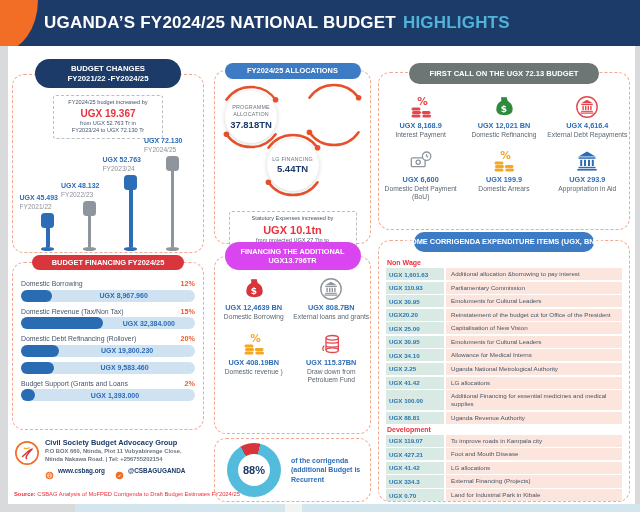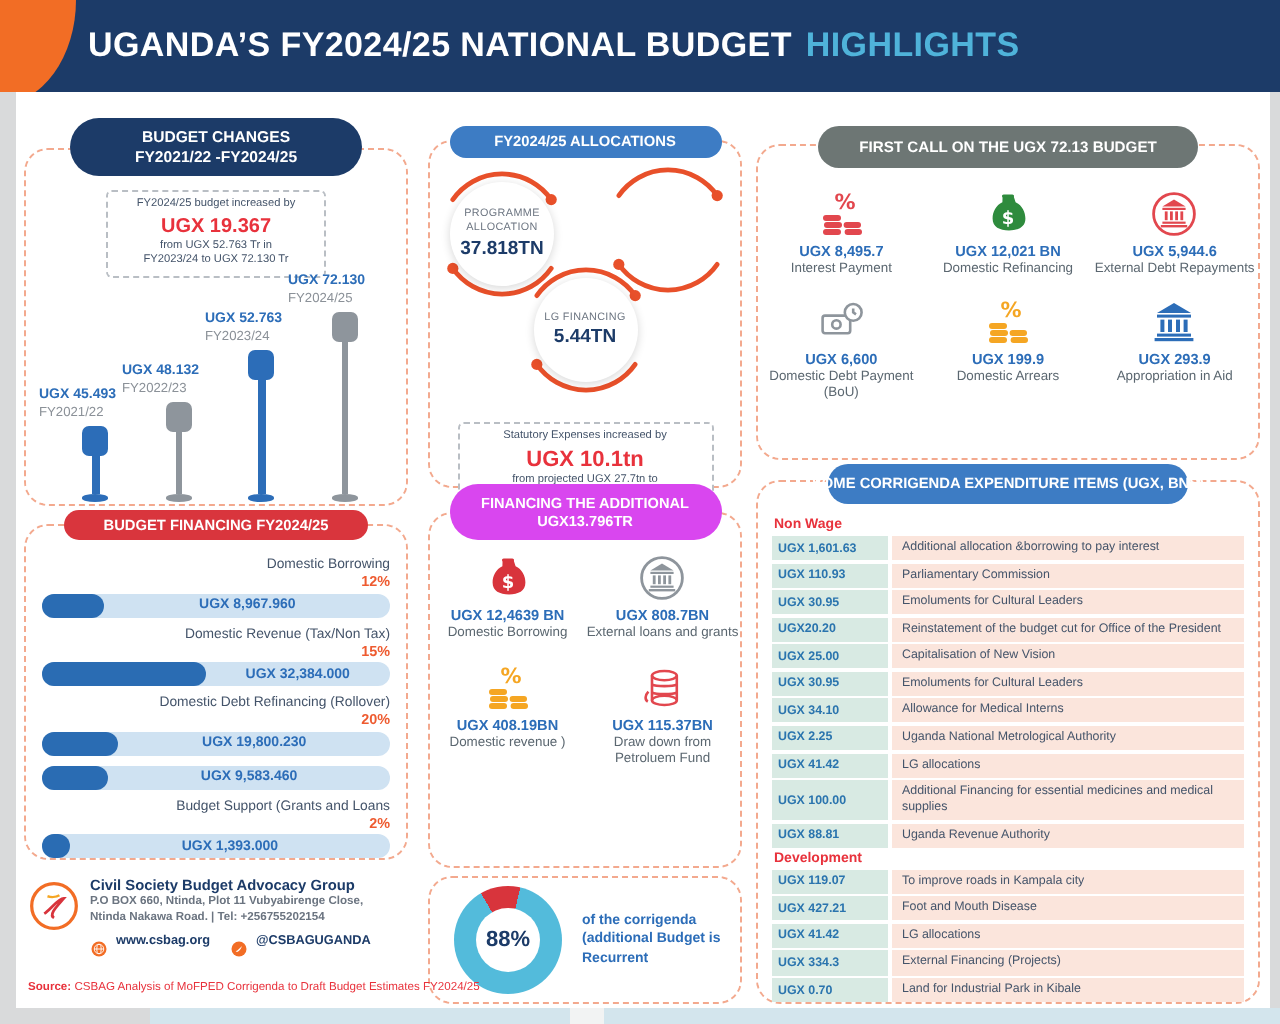--- a/index.html
+++ b/index.html
@@ -32,21 +32,21 @@
   .pl-cat{color:#8b9198;font-size:6.6px;}
   .pin{display:flex;flex-direction:column;align-items:center;}
   .pin-head{width:13px;height:15px;border-radius:3.5px;}
   .pin-stem{width:3.5px;flex:1;}
   .pin-base{width:13px;height:3.5px;border-radius:50%;}
   
   #card-financing{left:12px;top:262px;width:192px;height:168px;}
   #card-financing .pill{top:-8px;width:152px;height:15px;font-size:7.4px;}
   #fin-rows{padding:16px 8px 0 8px;}
   .fin-row{margin-bottom:5px;}
-  .fin-top{display:flex;justify-content:space-between;align-items:flex-end;font-size:6.9px;color:#44546a;margin-bottom:1.5px;flex-direction:column;}
+  .fin-top{display:flex;justify-content:space-between;align-items:center;font-size:6.9px;color:#44546a;margin-bottom:1.5px;}
   .fin-pct{color:#ee5b30;font-weight:bold;font-size:7.2px;}
   .fin-track{position:relative;height:12px;border-radius:6px;background:#cfe2f2;}
   .fin-fill{position:absolute;left:0;top:0;height:12px;border-radius:6px;background:#2a6cb3;}
   .fin-val{position:absolute;top:0;height:12px;display:flex;align-items:center;font-size:7px;font-weight:bold;color:#2c6db8;transform:translateX(-50%);white-space:nowrap;}
   
   #card-alloc{left:214px;top:70px;width:157px;height:174px;}
   #card-alloc .pill{top:-8px;width:136px;height:16px;font-size:7.4px;}
   .circle-wrap{position:absolute;width:64px;height:64px;}
   .circle-wrap svg.arcs{position:absolute;inset:0;}
   .circle-inner{position:absolute;left:6px;top:6px;width:52px;height:52px;border-radius:50%;background:#fff;box-shadow:0 1px 5px rgba(0,0,0,.16);display:flex;flex-direction:column;align-items:center;justify-content:center;text-align:center;}
@@ -335,21 +335,21 @@
           <div class="stat-icon"><svg viewBox="0 0 24 24">
               <text x="13.5" y="9.5" font-size="10.5" font-weight="bold" fill="#e2474e" text-anchor="middle" font-family="DejaVu Sans, sans-serif">%</text>
               <g fill="#e2474e">
                 <rect x="2.5" y="12.5" width="9" height="3" rx="1.5"></rect>
                 <rect x="3" y="16" width="9" height="3" rx="1.5"></rect>
                 <rect x="2.5" y="19.5" width="9" height="3" rx="1.5"></rect>
                 <rect x="12.8" y="16" width="8.7" height="3" rx="1.5"></rect>
                 <rect x="13.3" y="19.5" width="8.7" height="3" rx="1.5"></rect>
               </g>
             </svg></div>
-          <div class="stat-val">UGX 8,495.7</div>
+          <div class="stat-val">UGX 8,168.9</div>
           <div class="stat-label">Interest Payment</div>
         </div>
         <div class="stat-cell">
           <div class="stat-icon"><svg viewBox="0 0 24 24">
               <path fill="#2e8b3d" d="M9.3 2.8h5.4l1.1 3.3c3.2 1.5 4.9 4.7 4.9 8.2 0 4.3-3.5 5.9-8.2 5.9s-8.2-1.6-8.2-5.9c0-3.5 1.7-6.7 4.9-8.2Z"></path>
               <rect x="9" y="2.2" width="6" height="1.6" rx=".8" fill="#2e8b3d"></rect>
               <text x="12" y="17.2" font-size="9" font-weight="bold" fill="#fff" text-anchor="middle" font-family="DejaVu Sans, sans-serif">$</text>
             </svg></div>
           <div class="stat-val">UGX 12,021 BN</div>
           <div class="stat-label">Domestic Refinancing</div>
@@ -361,21 +361,21 @@
                 <path d="M12 4.8 17.8 8.2 6.2 8.2Z"></path>
                 <rect x="6.2" y="8.9" width="11.6" height="1.1"></rect>
                 <rect x="7.4" y="10.7" width="1.4" height="4.4"></rect>
                 <rect x="10" y="10.7" width="1.4" height="4.4"></rect>
                 <rect x="12.6" y="10.7" width="1.4" height="4.4"></rect>
                 <rect x="15.2" y="10.7" width="1.4" height="4.4"></rect>
                 <rect x="6.2" y="15.8" width="11.6" height="1.1"></rect>
                 <rect x="5.4" y="17.5" width="13.2" height="1.2"></rect>
               </g>
             </svg></div>
-          <div class="stat-val">UGX 5,944.6</div>
+          <div class="stat-val">UGX 4,616.4</div>
           <div class="stat-label">External Debt Repayments</div>
         </div>
         <div class="stat-cell">
           <div class="stat-icon"><svg viewBox="0 0 24 24" fill="none" stroke="#8e959c" stroke-width="1.3">
               <rect x="2.3" y="8.8" width="13.8" height="8.8" rx="1.2"></rect>
               <circle cx="9.2" cy="13.2" r="2.1"></circle>
               <circle cx="17.6" cy="7.2" r="4.2" fill="#fff"></circle>
               <path d="M17.6 5.3v1.9l1.4 1"></path>
             </svg></div>
           <div class="stat-val">UGX 6,600</div>

